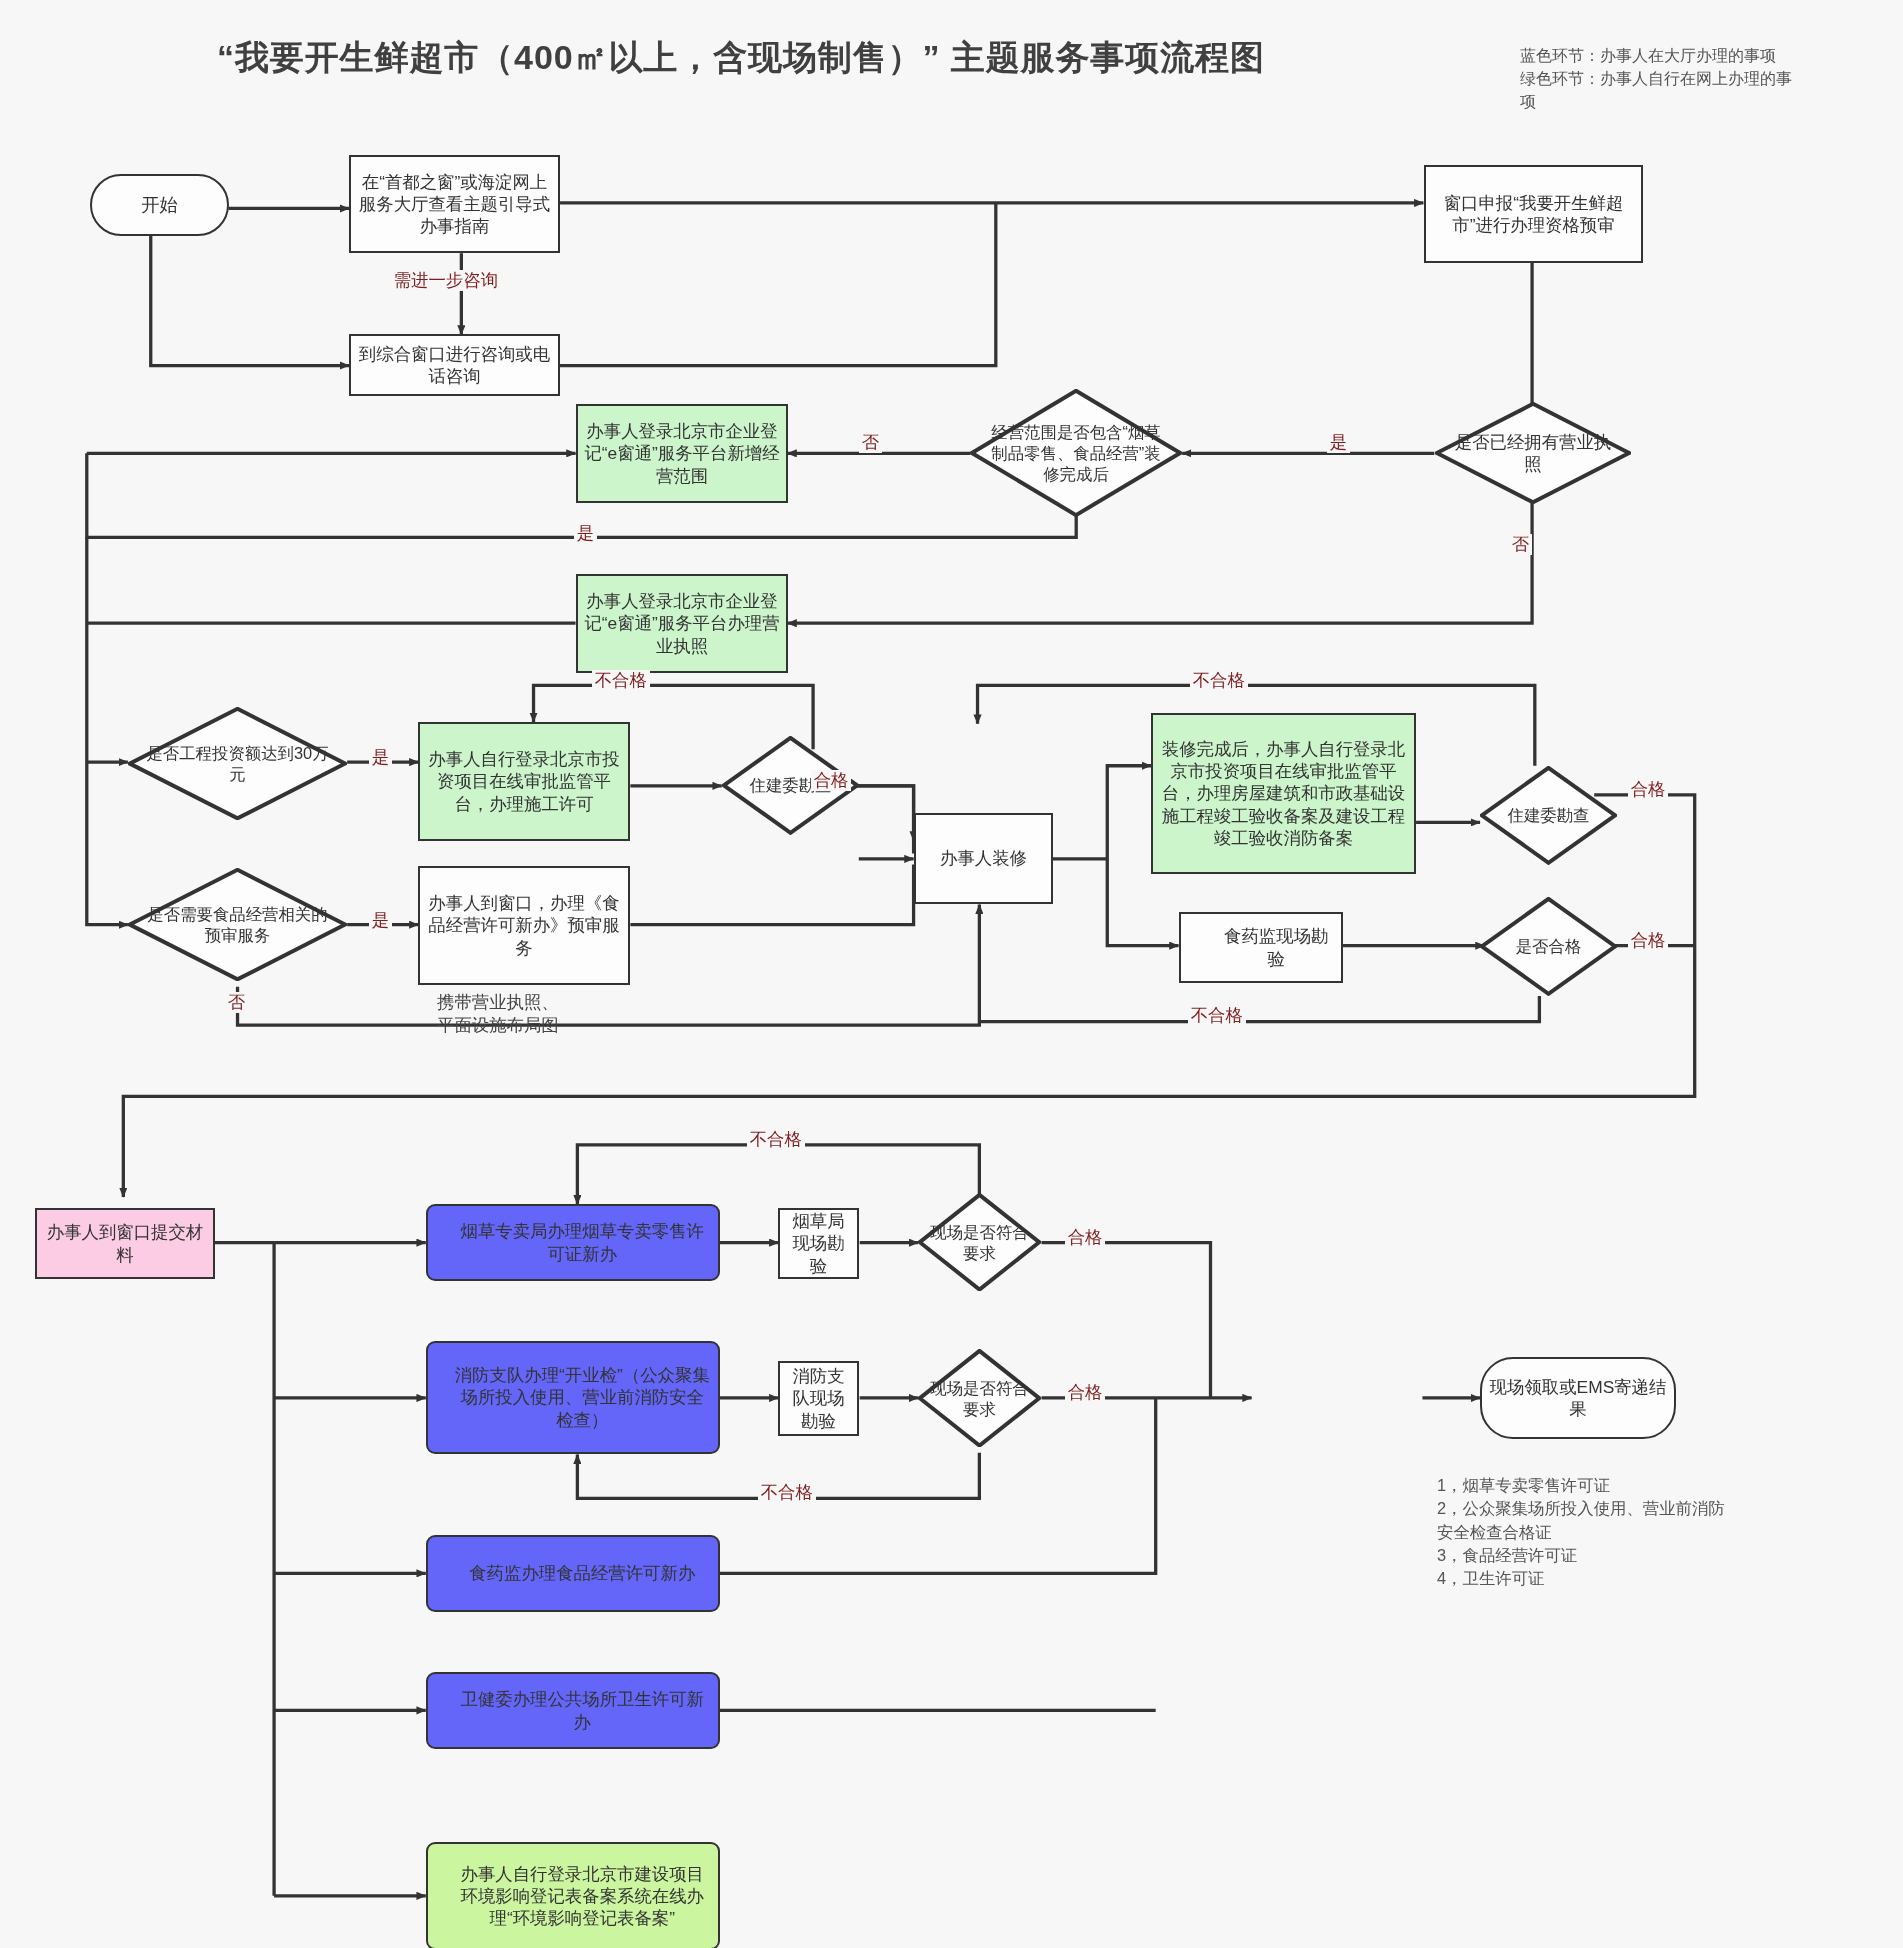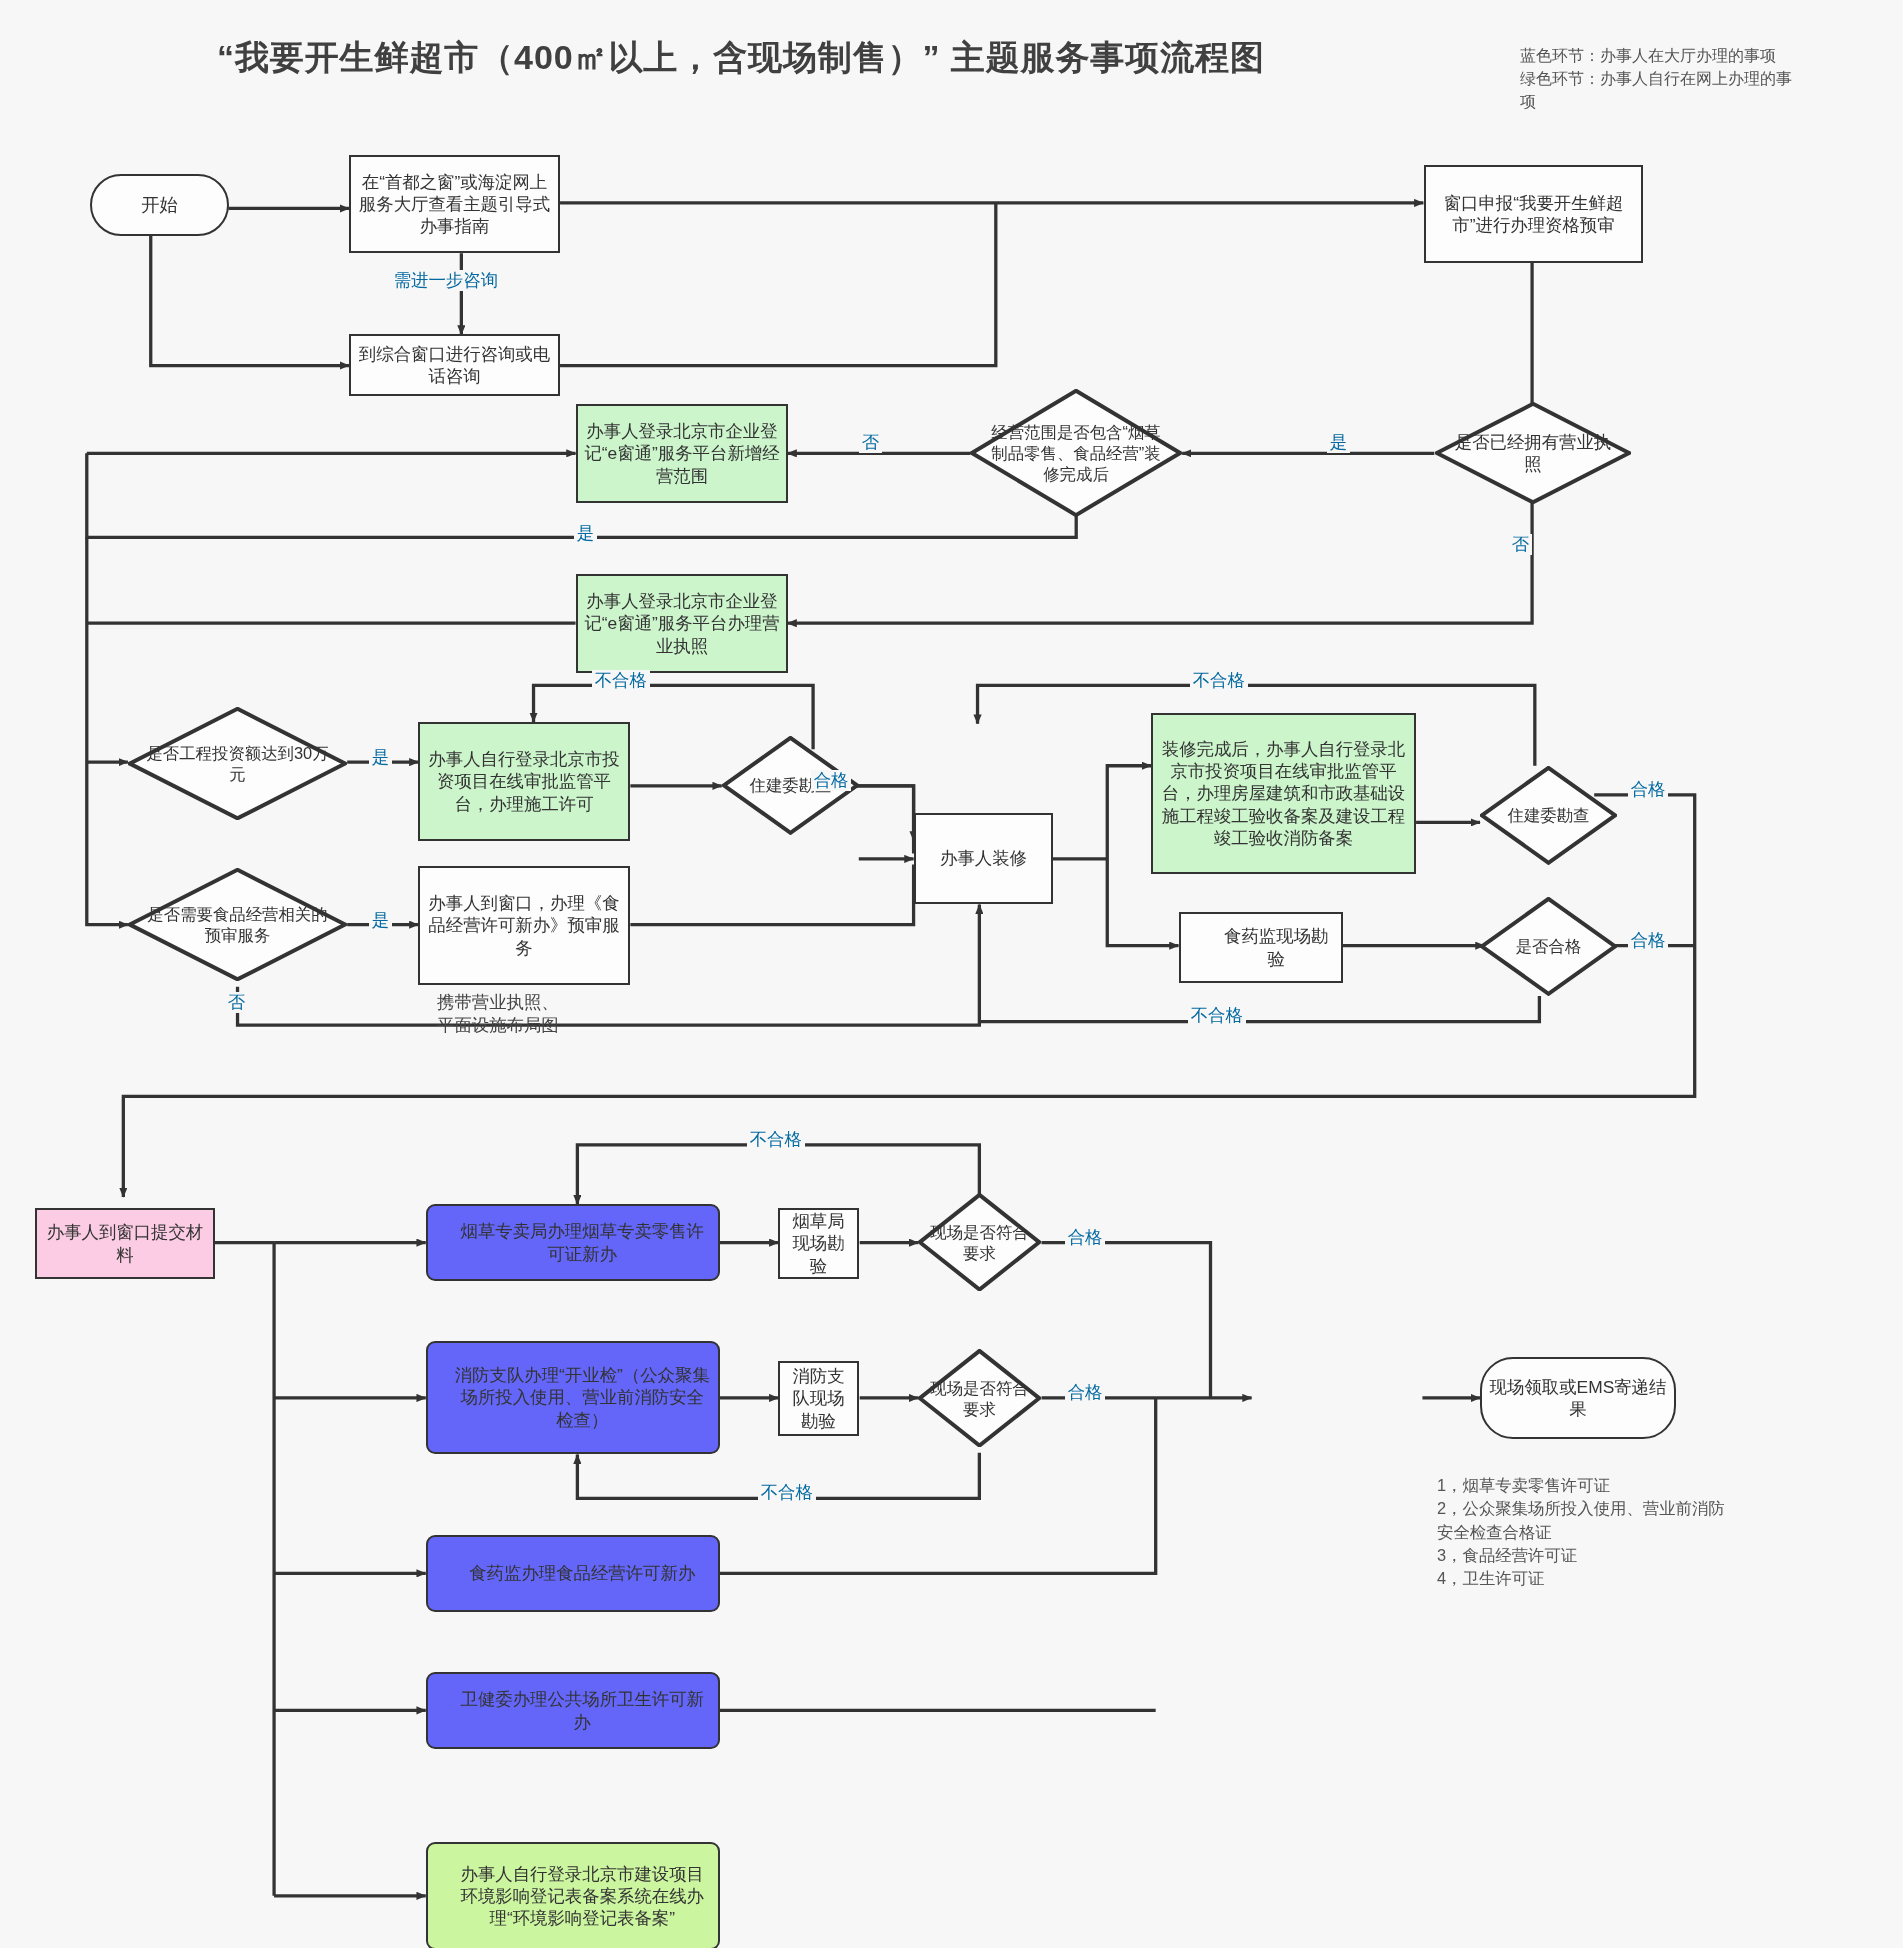--- a/index.html
+++ b/index.html
@@ -22,21 +22,21 @@
   .green2{background:#ccf5a0;}
   .blue{background:#6366f8;}
   .pink{background:#fbcce4;}
 
   .diamond{position:absolute;display:flex;align-items:center;
            justify-content:center;text-align:center;color:#333;
            line-height:1.28;box-sizing:border-box;}
   .diamond .dshape{position:absolute;inset:0;}
   .diamond .dtext{position:relative;z-index:2;width:86%;}
 
-  .elabel{position:absolute;background:#f7f7f7;color:#0369a1;
+  .elabel{position:absolute;background:#f7f7f7;color:#7f1d1d;
           padding:0 2.7px;white-space:nowrap;line-height:1.2;z-index:5;}
   .note{position:absolute;color:#444;line-height:1.32;white-space:pre-line;z-index:4;}
 
   #title{position:absolute;left:169px;top:35px;width:1188px;
          font-size:34px;font-weight:bold;color:#404040;letter-spacing:0.9px;margin-left:48px;}
   #legend{position:absolute;left:1520px;top:44px;width:274px;
           font-size:16px;color:#555;line-height:1.45;white-space:pre-line;}
   #certlist{position:absolute;left:1437px;top:1474px;width:302px;
             font-size:16.4px;color:#555;line-height:1.42;white-space:pre-line;}
 </style>

